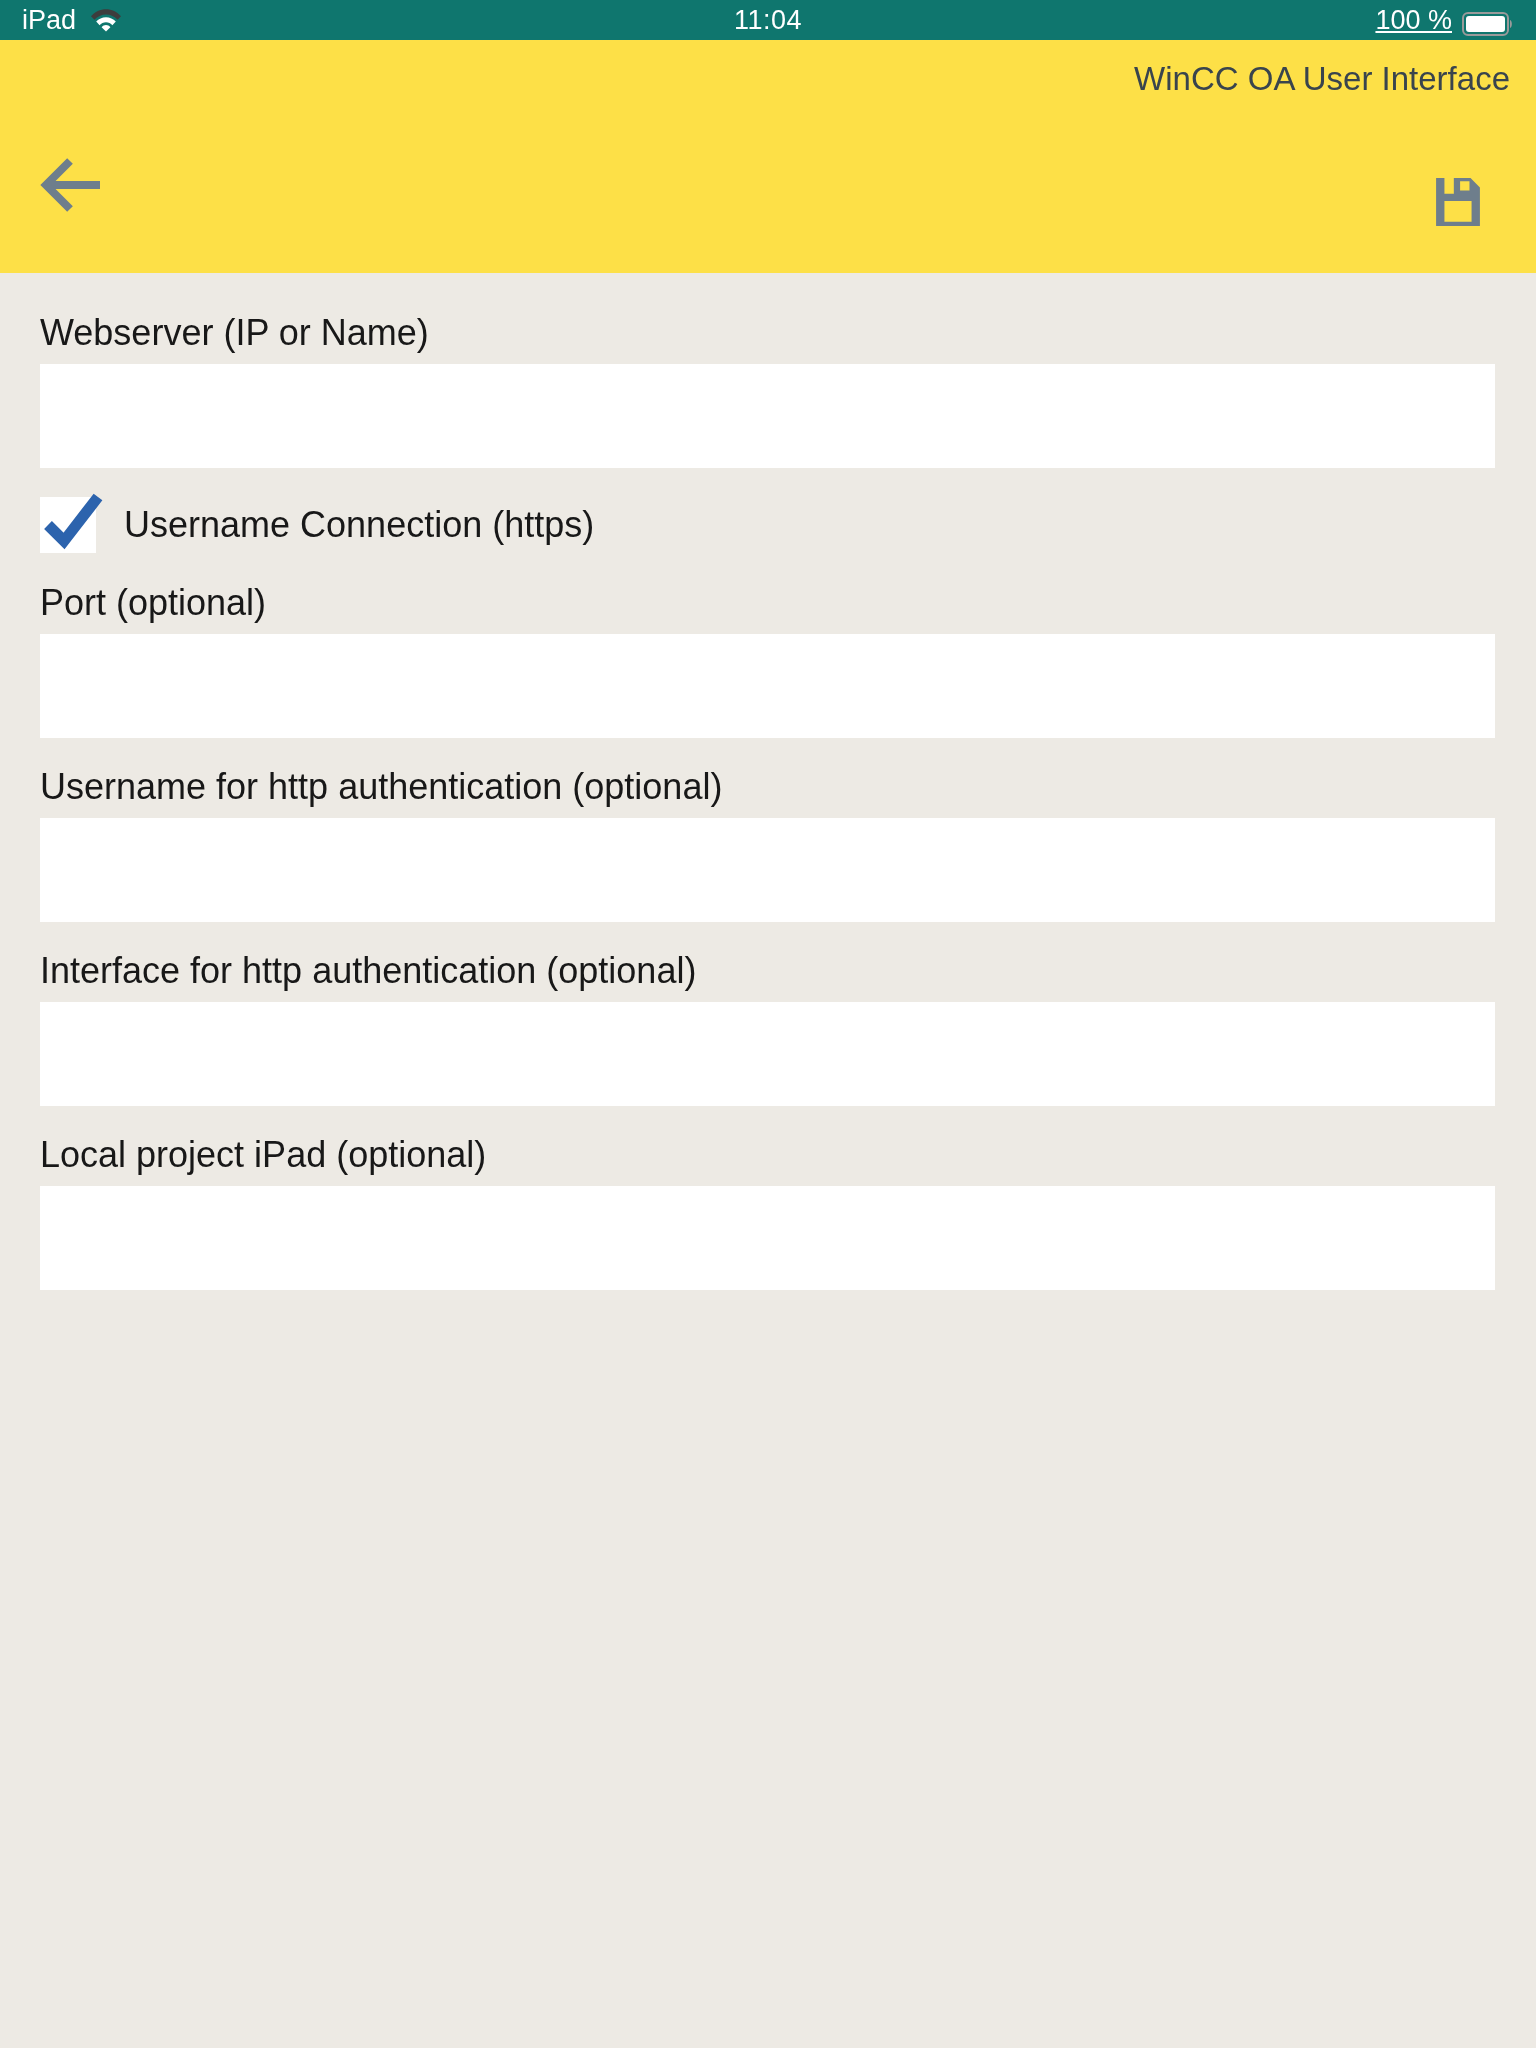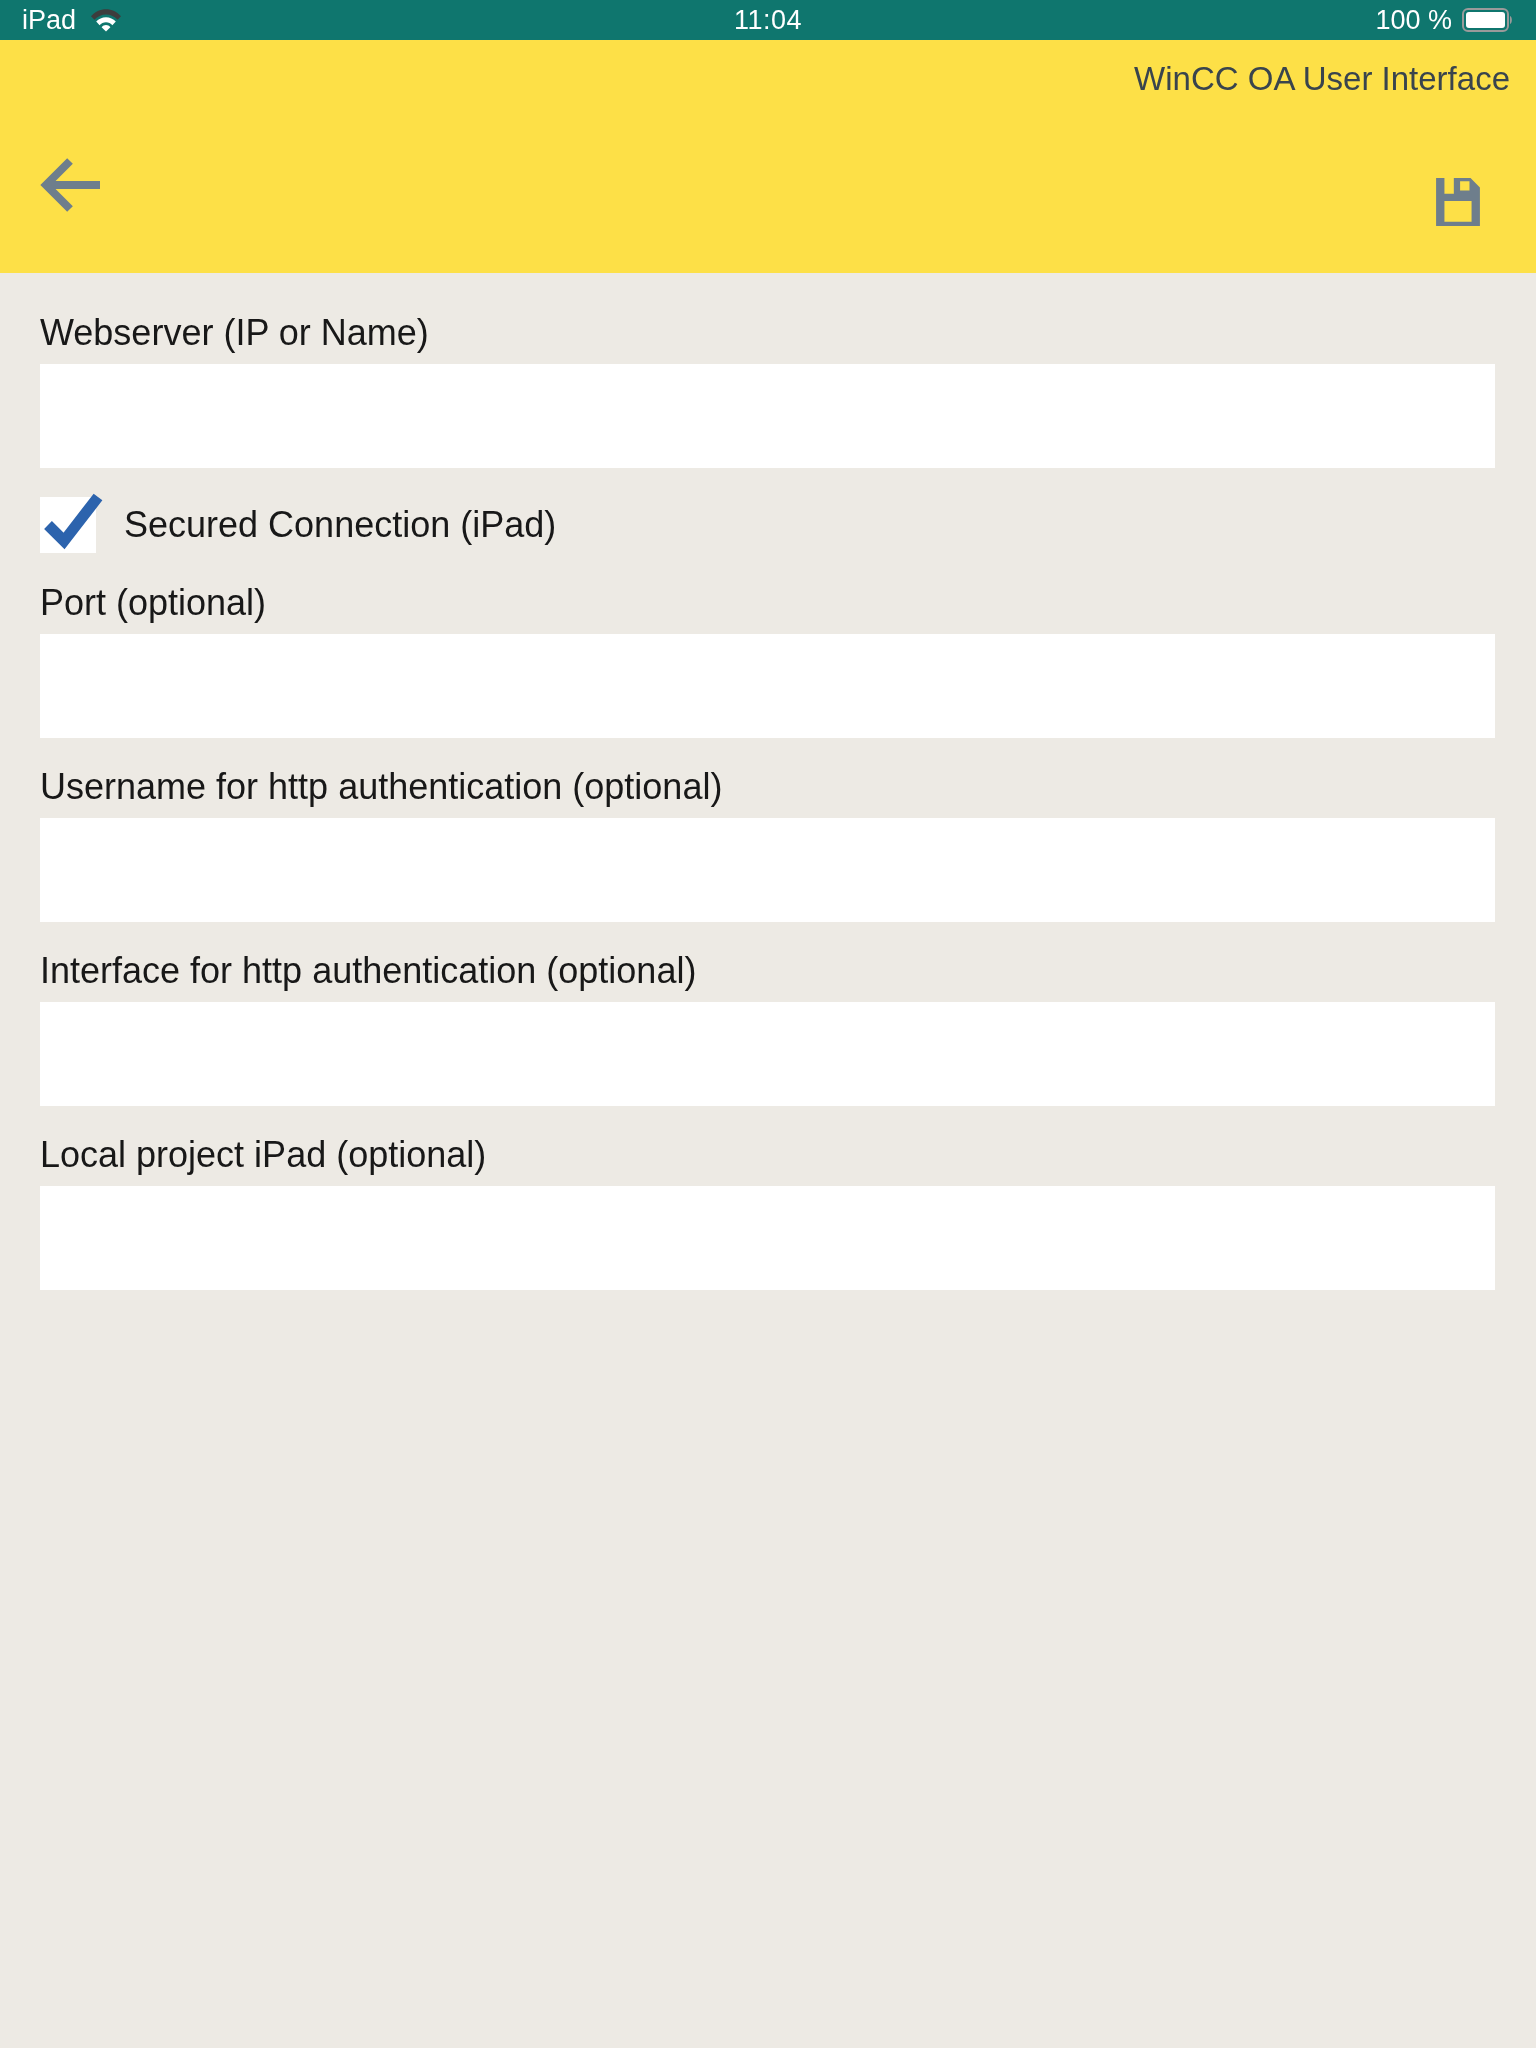--- a/index.html
+++ b/index.html
@@ -12,21 +12,21 @@
   }
 
   
   .status-bar {
     height:40px; background:#0f766e; color:#fff;
     display:flex; align-items:center;
     padding:0 22px; font-size:27px;
   }
   .sb-left { flex:1; display:flex; align-items:center; gap:14px; }
   .sb-center { flex:0 0 auto; font-weight:400; letter-spacing:0.5px; }
-  .sb-right { flex:1; display:flex; align-items:center; justify-content:flex-end; gap:10px; }
+  .sb-right { flex:1; display:flex; align-items:flex-end; justify-content:flex-end; gap:10px;text-decoration:underline; }
   .wifi-svg { display:block; }
   .battery-svg { display:block; }
 
   
   .header { height:233px; background:#fde047; position:relative; }
   .app-label {
     position:absolute; top:20px; right:26px;
     font-size:33px; color:#39444d;
   }
   .back-button {
@@ -114,21 +114,21 @@
 
   <div class="field-label first">Webserver (IP or Name)</div>
   <input class="text-field" type="text" placeholder="" style="">
 
   <div class="checkbox-row">
     <div class="checkbox checked">
       <svg width="60" height="56" viewBox="0 0 60 56">
         <polyline points="4,32 20,48 54,4" fill="none" stroke="#2c63ad" stroke-width="11" stroke-linejoin="miter"></polyline>
       </svg>
     </div>
-    <div class="checkbox-label">Secured Connection (iPad)</div>
+    <div class="checkbox-label">Username Connection (https)</div>
   </div>
 
   <div class="field-label">Port (optional)</div>
   <input class="text-field" type="text" placeholder="" style="">
 
   <div class="field-label">Username for http authentication (optional)</div>
   <input class="text-field" type="text" placeholder="" style="">
 
   <div class="field-label">Interface for http authentication (optional)</div>
   <input class="text-field" type="text" placeholder="" style="">

